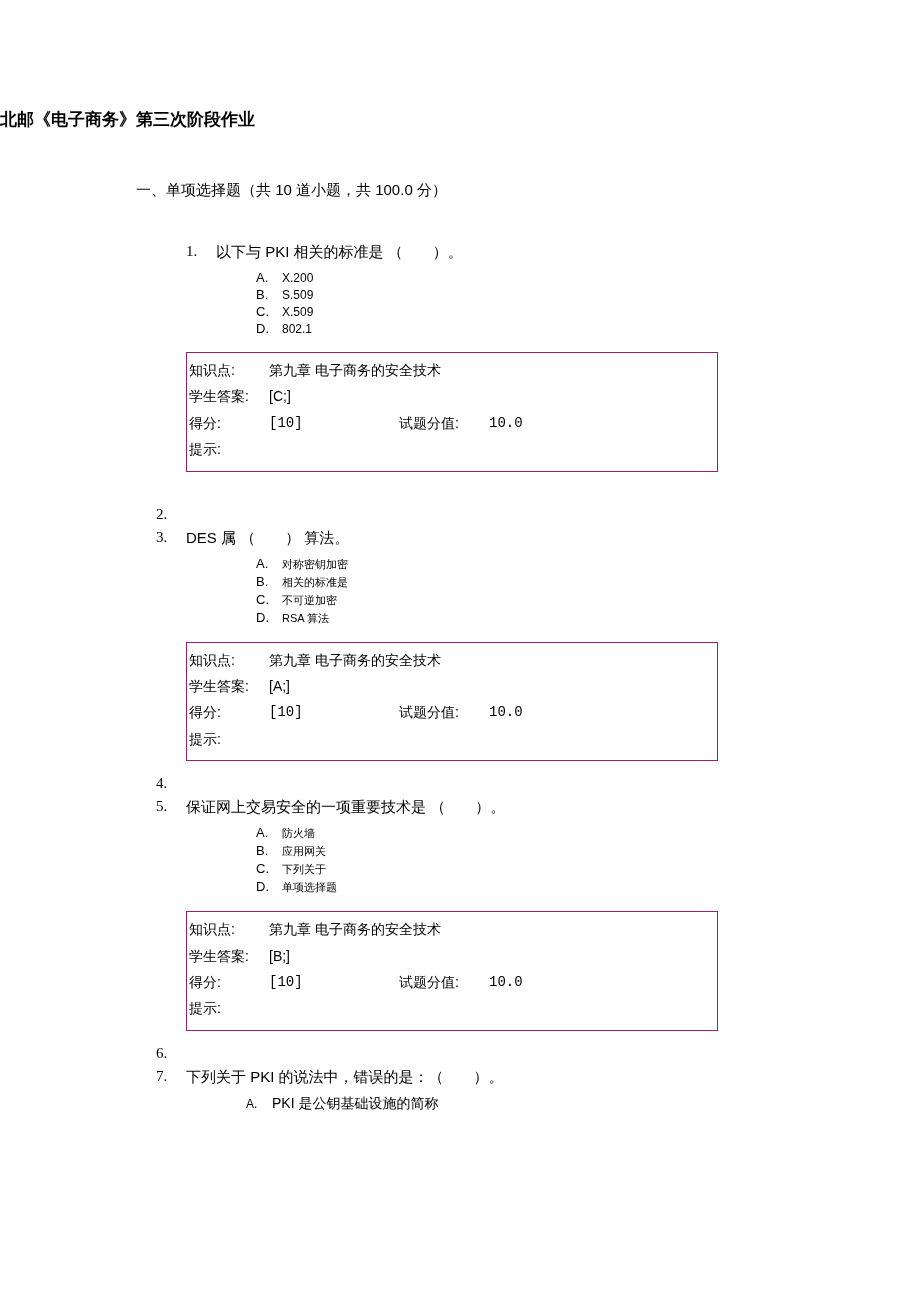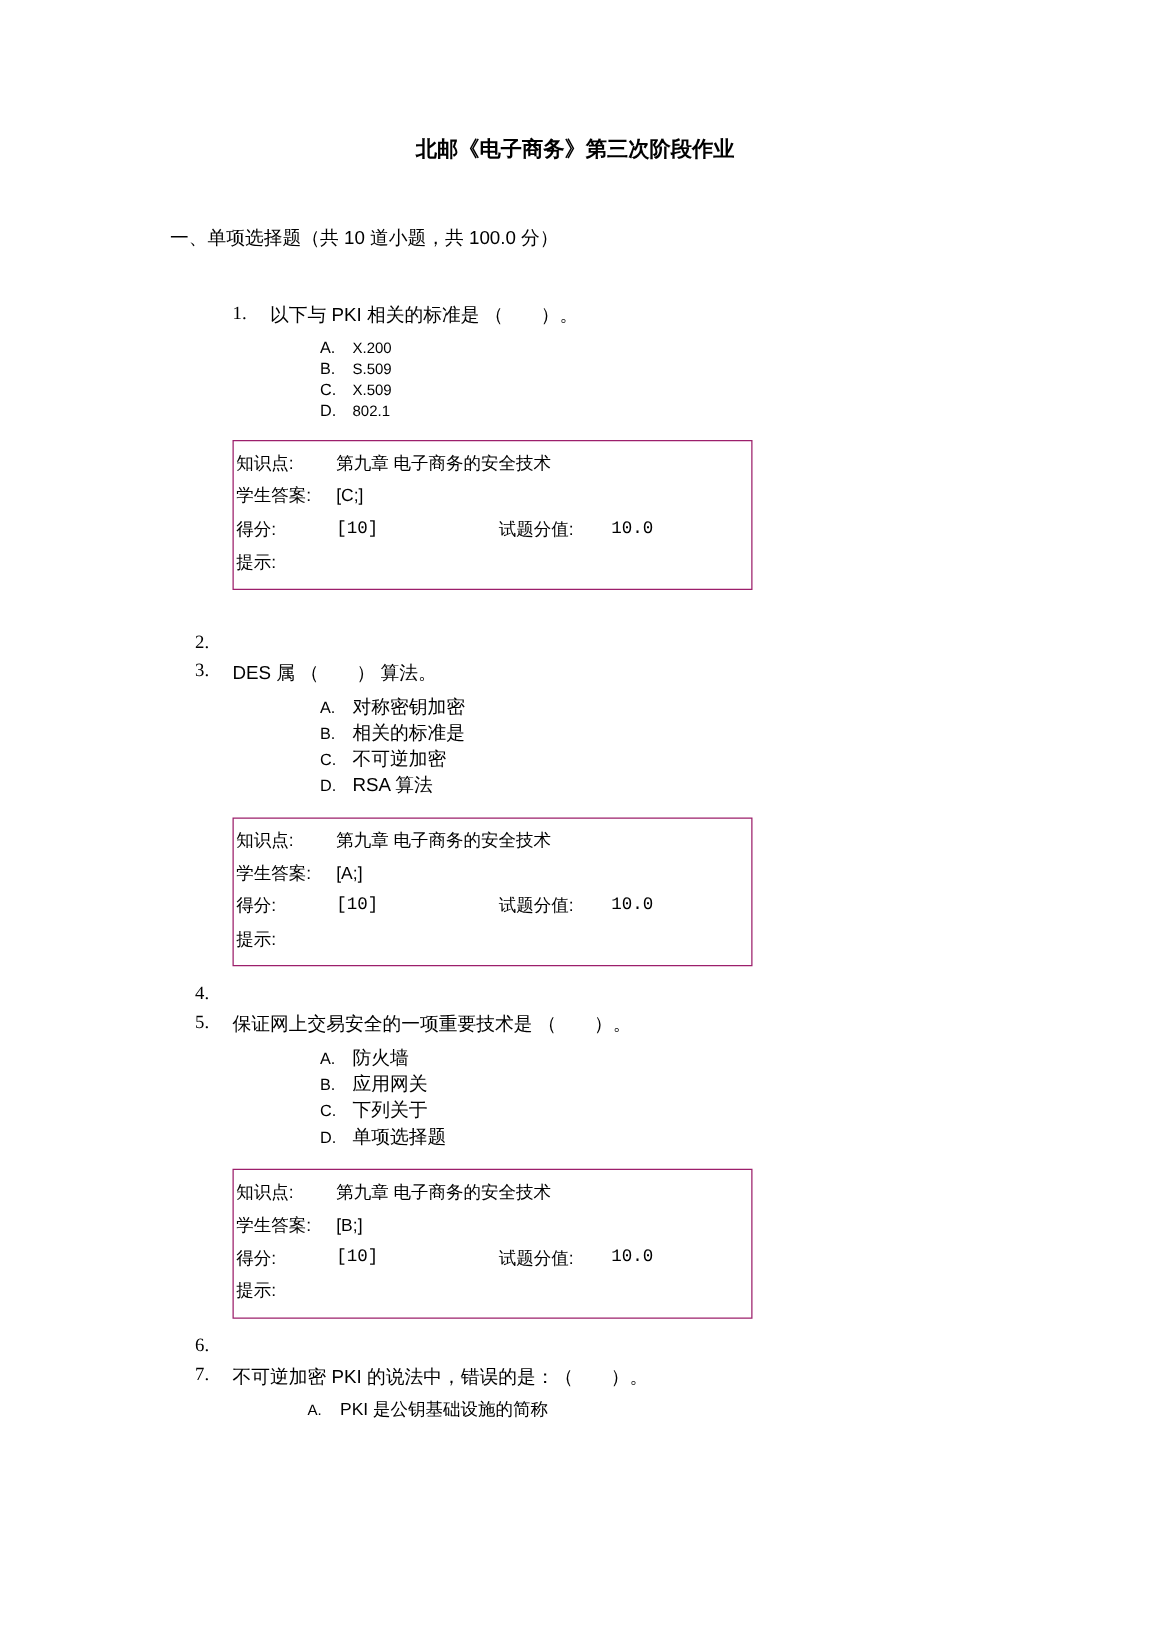--- a/index.html
+++ b/index.html
@@ -5,21 +5,20 @@
     * { margin: 0; padding: 0; box-sizing: border-box; }
     body {
       width: 920px;
       height: 1302px;
       background: #ffffff;
       font-family: "Microsoft YaHei", "SimSun", Arial, sans-serif;
       color: #000;
       padding-top: 108px;
     }
     .title {
-      text-align: center;
       font-size: 17px;
       font-weight: bold;
       margin-bottom: 50px;
     }
     .section-header {
       margin-left: 136px;
       font-size: 15px;
       margin-bottom: 43px;
     }
     .question-block {
@@ -49,26 +48,26 @@
     }
     .option-letter {
       width: 26px;
       font-size: 13px;
       font-family: Arial, sans-serif;
     }
     .option-text {
       font-size: 12px;
       font-family: Arial, "SimSun", sans-serif;
     }
-    .option-text.cn { font-size: 15px; }
+    .option-text.cn { font-size: 11px; }
     .answer-box {
       border: 1px solid #9c1f6b;
       margin-top: 16px;
       margin-left: 0;
-      width: 416px;
+      width: 532px;
       padding: 6px 6px 6px 2px;
       font-size: 14px;
     }
     .ab-row {
       display: flex;
       margin-bottom: 4px;
       line-height: 1.6;
     }
     .ab-label {
       width: 80px;
@@ -256,20 +255,20 @@
     </div>
   </div>
 </div>
 
 <div class="spacer"></div>
 
 <div class="empty-num">6.</div>
 
 <div class="q-start">
   <span class="q-num">7.</span>
-  <span class="q-text">不可逆加密 PKI 的说法中，错误的是：（　　）。</span>
+  <span class="q-text">下列关于 PKI 的说法中，错误的是：（　　）。</span>
 </div>
 <div class="sub-options">
   <div class="sub-option-line">
     <span class="sub-option-letter">A.</span>
     <span class="sub-option-text">PKI 是公钥基础设施的简称</span>
   </div>
 </div>
 
 </body></html>

